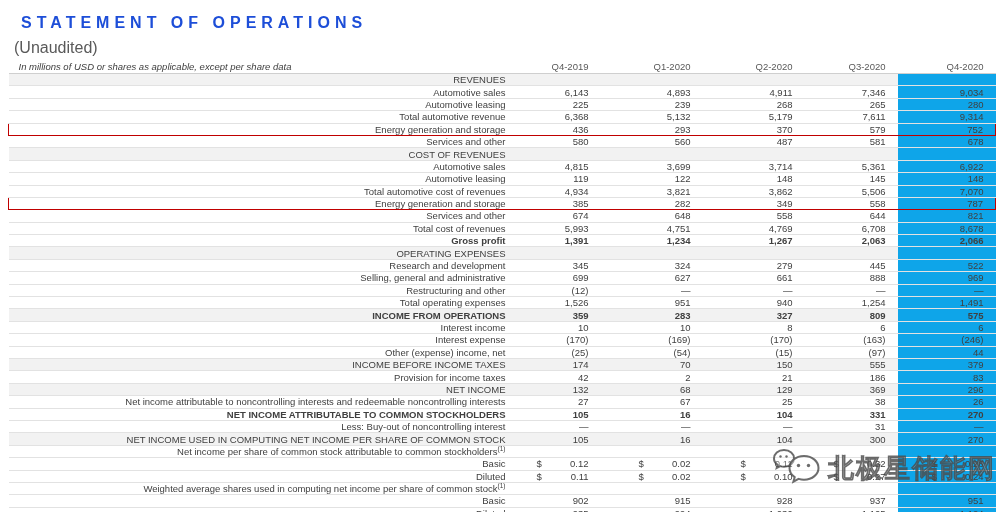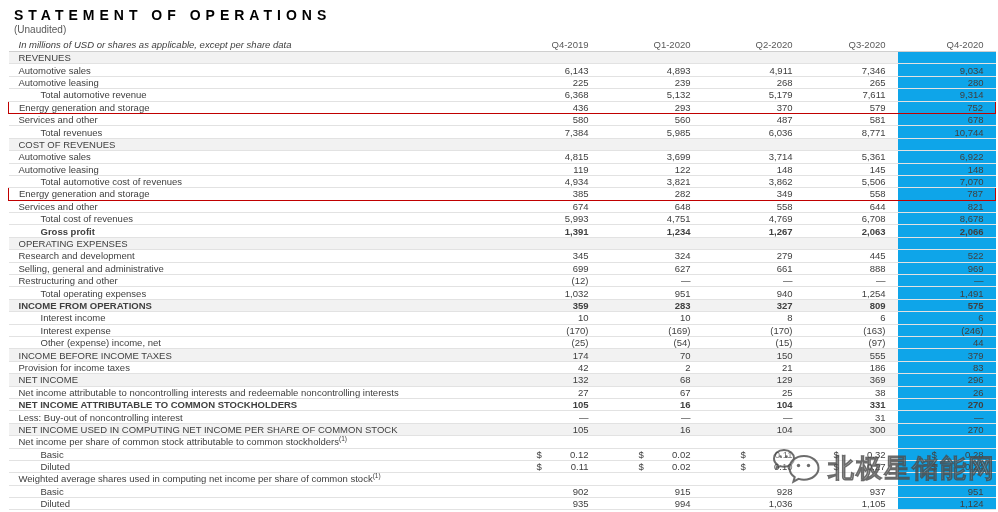--- a/index.html
+++ b/index.html
@@ -2,44 +2,44 @@
 <html><head>
 <meta charset="utf-8">
 <style>
   html,body { margin:0; padding:0; }
   body {
     width:998px; height:512px; background:#ffffff; overflow:hidden;
     font-family:"Liberation Sans", sans-serif; color:#404040; position:relative;
   }
   .hdr { padding:7px 0 3px 14px; }
   .hdr h1 {
-    margin:0; font-size:14px; font-weight:600; letter-spacing:5px;
-    color:#000000;
-  }
-  .hdr .sub { font-size:10px; color:#595959; margin-top:1px; }
+    margin:7px; font-size:16px; font-weight:600; letter-spacing:5px;
+    color:#1d4ed8;
+  }
+  .hdr .sub { font-size:16px; color:#595959; margin-top:1px; }
 
   table.ops {
     border-collapse:collapse; table-layout:fixed;
     margin-left:8px; width:987px; font-size:9.5px;
   }
   col.c-lbl { width:497px; }
   col.c-1 { width:95px; } col.c-2 { width:102px; } col.c-3 { width:102px; }
   col.c-4 { width:93px; }  col.c-5 { width:98px; }
 
   th, td {
     height:11.4px; line-height:11px; padding:0;
     white-space:nowrap; overflow:hidden;
     border-bottom:1px solid #e2e2e2;
     font-weight:normal;
   }
   thead th { height:13px; border-bottom:1px solid #cfcfcf; }
   thead th.lbl { text-align:left; padding-left:10px; color:#404040;font-style:italic; }
   thead th.num { text-align:right; padding-right:12px; color:#595959; }
 
-  td.lbl { text-align:left; padding-left:10px; }
+  td.lbl { text-align:right; padding-left:10px; }
   td.num { text-align:right; padding-right:12px; }
   tr.ind td.lbl { padding-left:32px; }
   tr.gray td { background:#f2f2f2; }
   tbody tr td:last-child { background:#0ea5e9; }
   tr.bold td { font-weight:bold; }
 
   tr.redbox td { border-top:1.5px solid #c00000; border-bottom:1.5px solid #c00000; }
   tr.redbox td:first-child { border-left:1.5px solid #c00000; }
   tr.redbox td:last-child { border-right:1.5px solid #c00000; }
 
@@ -128,28 +128,20 @@
         <td class="num">752</td>
       </tr>
       <tr class="">
         <td class="lbl">Services and other</td>
         <td class="num">580</td>
         <td class="num">560</td>
         <td class="num">487</td>
         <td class="num">581</td>
         <td class="num">678</td>
       </tr>
-      <tr class="ind">
-        <td class="lbl">Total revenues</td>
-        <td class="num">7,384</td>
-        <td class="num">5,985</td>
-        <td class="num">6,036</td>
-        <td class="num">8,771</td>
-        <td class="num">10,744</td>
-      </tr>
       <tr class="gray">
         <td class="lbl">COST OF REVENUES</td>
         <td class="num"></td>
         <td class="num"></td>
         <td class="num"></td>
         <td class="num"></td>
         <td class="num"></td>
       </tr>
       <tr class="">
         <td class="lbl">Automotive sales</td>
@@ -234,21 +226,21 @@
       <tr class="">
         <td class="lbl">Restructuring and other</td>
         <td class="num">(12)</td>
         <td class="num">—</td>
         <td class="num">—</td>
         <td class="num">—</td>
         <td class="num">—</td>
       </tr>
       <tr class="ind">
         <td class="lbl">Total operating expenses</td>
-        <td class="num">1,032</td>
+        <td class="num">1,526</td>
         <td class="num">951</td>
         <td class="num">940</td>
         <td class="num">1,254</td>
         <td class="num">1,491</td>
       </tr>
       <tr class="gray bold">
         <td class="lbl">INCOME FROM OPERATIONS</td>
         <td class="num">359</td>
         <td class="num">283</td>
         <td class="num">327</td>

